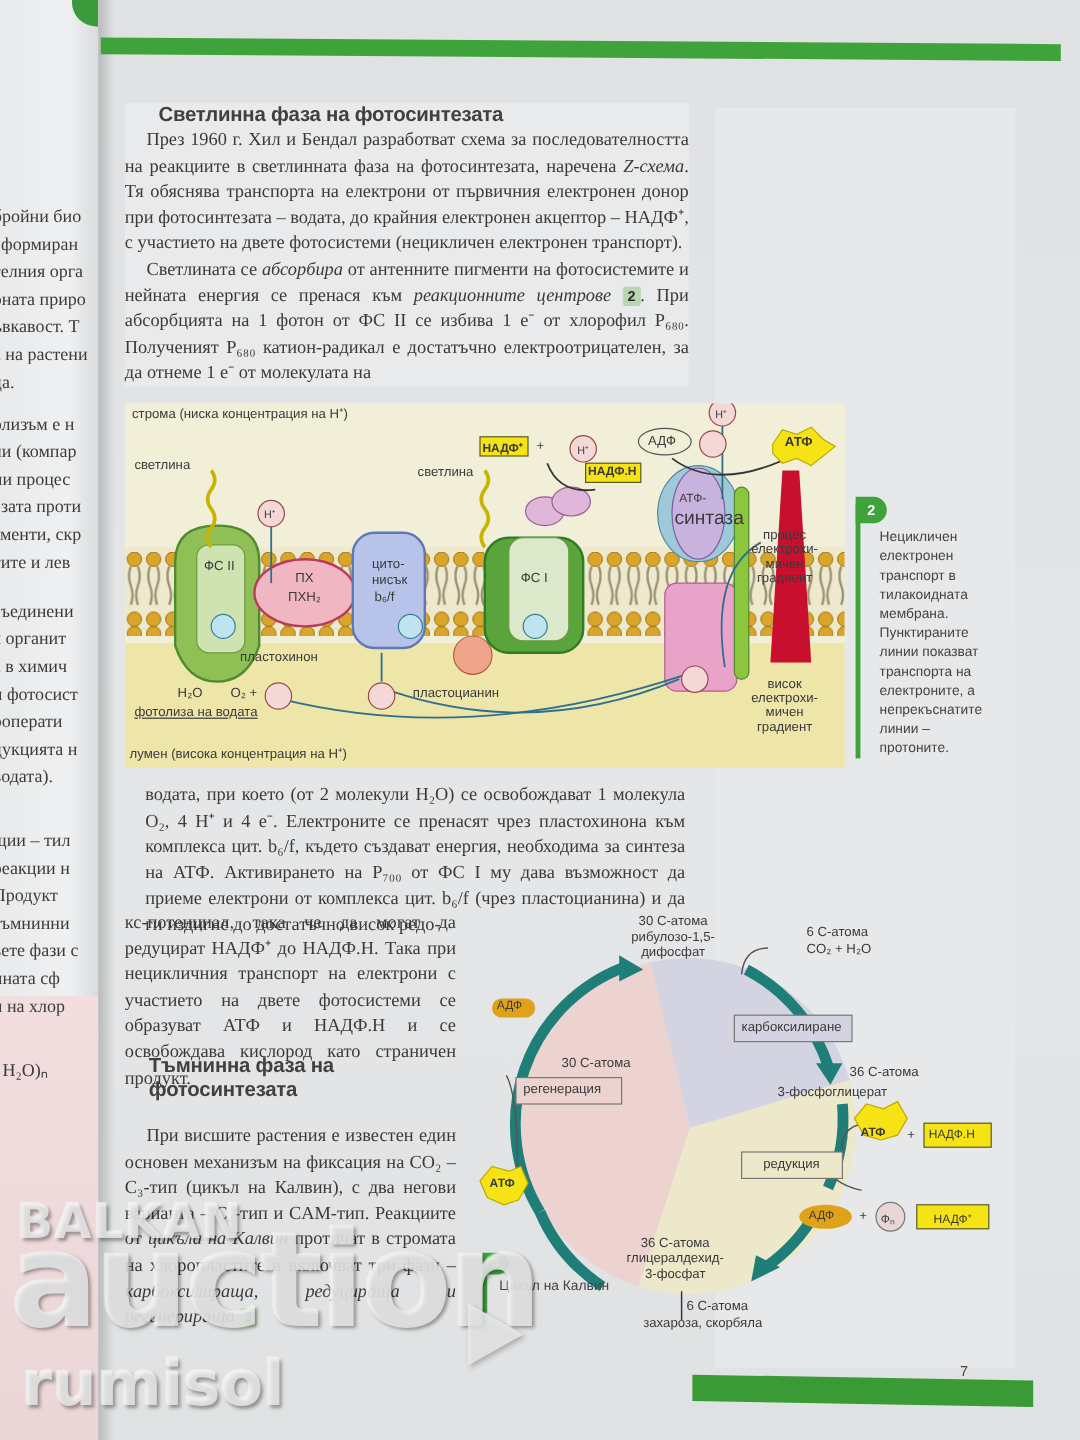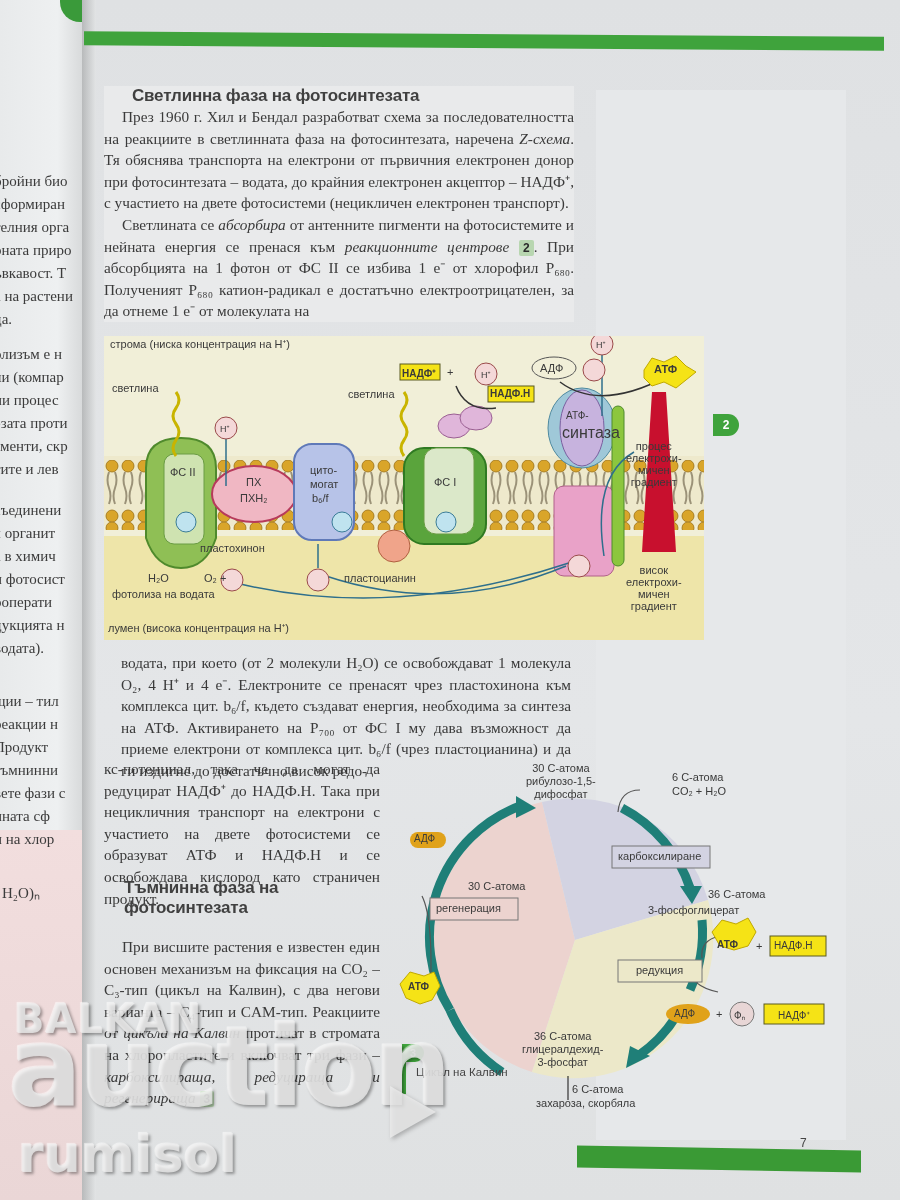--- a/index.html
+++ b/index.html
@@ -162,47 +162,48 @@
   <span class="fig-label" style="left:386px;top:52px;font-weight:bold;font-size:10px;">НАДФ.Н</span>
   <span class="fig-label" style="left:436px;top:26px;">АДФ</span>
   <span class="fig-label" style="left:550px;top:27px;font-weight:bold;">АТФ</span>
   <span class="fig-label" style="left:116px;top:86px;font-size:9px;">H⁺</span>
   <span class="fig-label" style="left:377px;top:32px;font-size:9px;">H⁺</span>
   <span class="fig-label" style="left:492px;top:2px;font-size:9px;">H⁺</span>
   <span class="fig-label" style="left:66px;top:130px;">ФС II</span>
   <span class="fig-label" style="left:142px;top:140px;">ПХ</span>
   <span class="fig-label" style="left:136px;top:156px;">ПХН₂</span>
   <span class="fig-label" style="left:206px;top:128px;text-align:center;">цито-</span>
-  <span class="fig-label" style="left:206px;top:142px;">могат</span>
+  <span class="fig-label" style="left:206px;top:142px;">нисък</span>
   <span class="fig-label" style="left:208px;top:156px;">b₆/f</span>
   <span class="fig-label" style="left:330px;top:140px;">ФС I</span>
   <span class="fig-label" style="left:462px;top:74px;font-size:10px;">АТФ-</span>
   <span class="fig-label" style="left:458px;top:88px;font-size:16px;">синтаза</span>
   <span class="fig-label" style="left:96px;top:206px;">пластохинон</span>
   <span class="fig-label" style="left:240px;top:236px;">пластоцианин</span>
   <span class="fig-label" style="left:44px;top:236px;">H₂O</span>
-  <span class="fig-label" style="left:88px;top:236px;margin-left:12px;">O₂ +</span>
-  <span class="fig-label" style="left:8px;top:252px;">фотолиза на водата</span>
+  <span class="fig-label" style="left:88px;top:236px;">O₂ +</span>
+  <span class="fig-label" style="left:8px;top:252px;text-decoration:underline;">фотолиза на водата</span>
   <span class="fig-label" style="left:4px;top:284px;">лумен (висока концентрация на H⁺)</span>
   <div class="fig-label" style="left:522px;top:104px;text-align:center;line-height:12px;">
     <div>процес</div>
     <div>електрохи-</div>
     <div>мичен</div>
     <div>градиент</div>
   </div>
   <div class="fig-label" style="left:522px;top:228px;text-align:center;line-height:12px;">
     <div>висок</div>
     <div>електрохи-</div>
     <div>мичен</div>
     <div>градиент</div>
   </div>
 </div>
 
 <div class="caption">
   <div class="badge">2</div>
+  <div class="caption-text">Нецикличен електронен транспорт в тилакоидната мембрана. Пунктираните линии показват транспорта на електроните, а непрекъснатите линии – протоните.</div>
 </div>
 
 <div class="text2">
   <p class="para">водата, при което (от 2 молекули H₂O) се освобождават 1 молекула O₂, 4 H⁺ и 4 e⁻. Електроните се пренасят чрез пластохинона към комплекса цит. b₆/f, където създават енергия, необходима за синтеза на АТФ. Активирането на P₇₀₀ от ФС I му дава възможност да приеме електрони от комплекса цит. b₆/f (чрез пластоцианина) и да ги издигне до достатъчно висок редо-</p>
 </div>
 <div class="text3">
   <p class="para">кс-потенциал, така че да могат да редуцират НАДФ⁺ до НАДФ.Н. Така при нецикличния транспорт на електрони с участието на двете фотосистеми се образуват АТФ и НАДФ.Н и се освобождава кислород като страничен продукт.</p>
 </div>
 
 <div style="position:absolute;left:124px;top:878px;">

